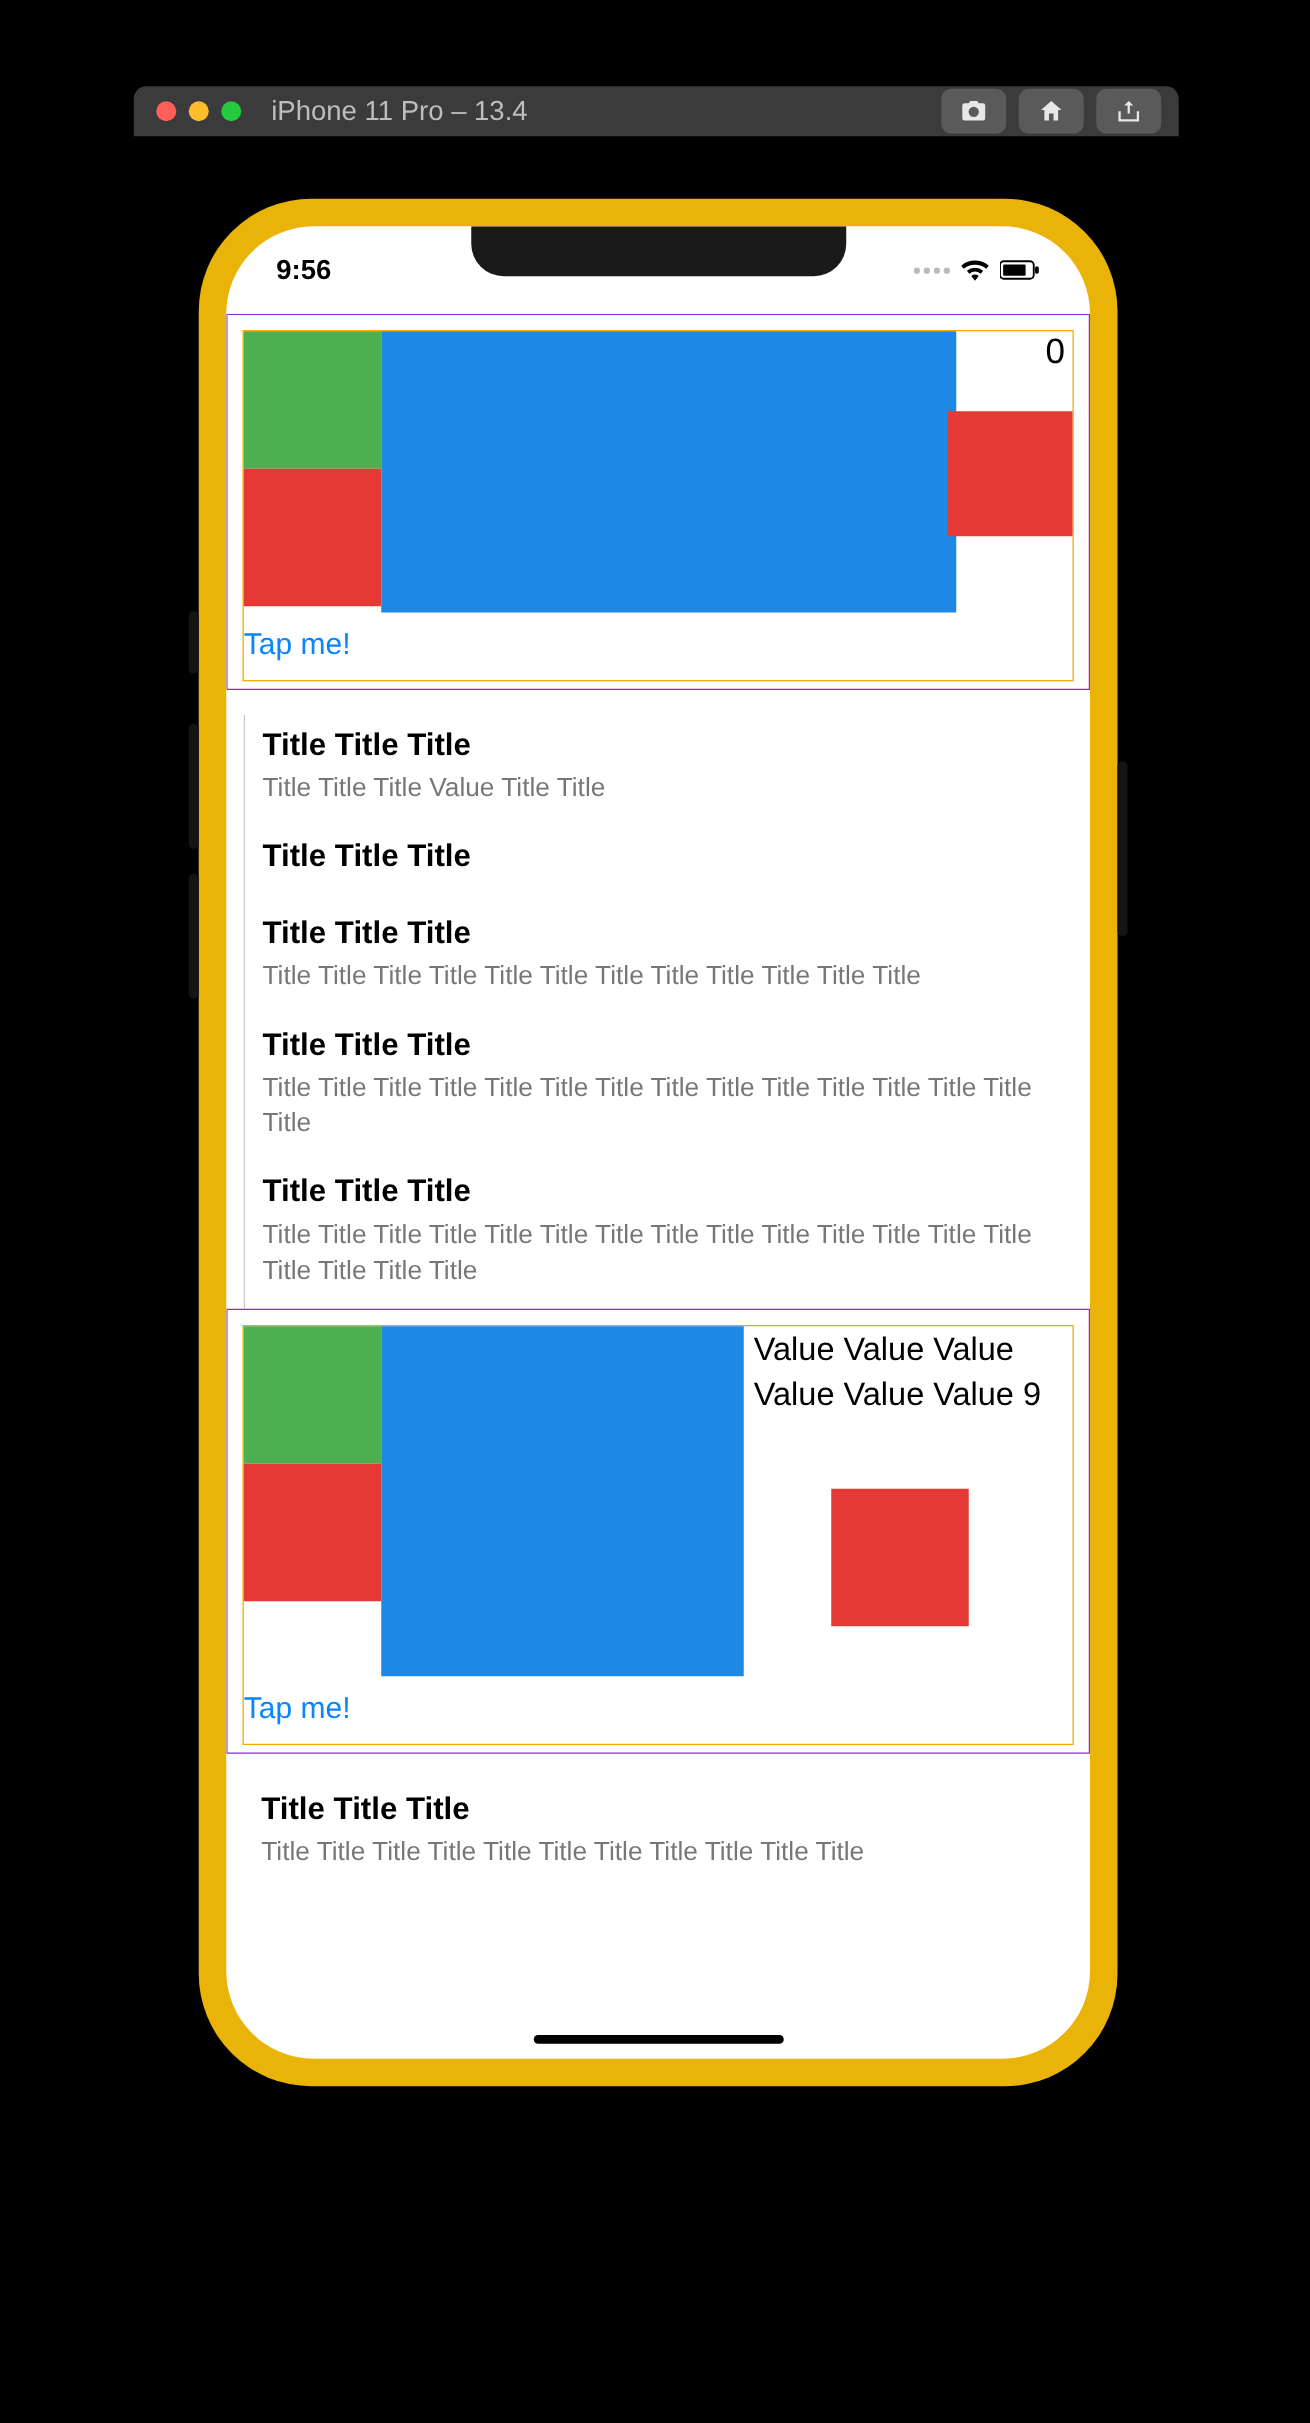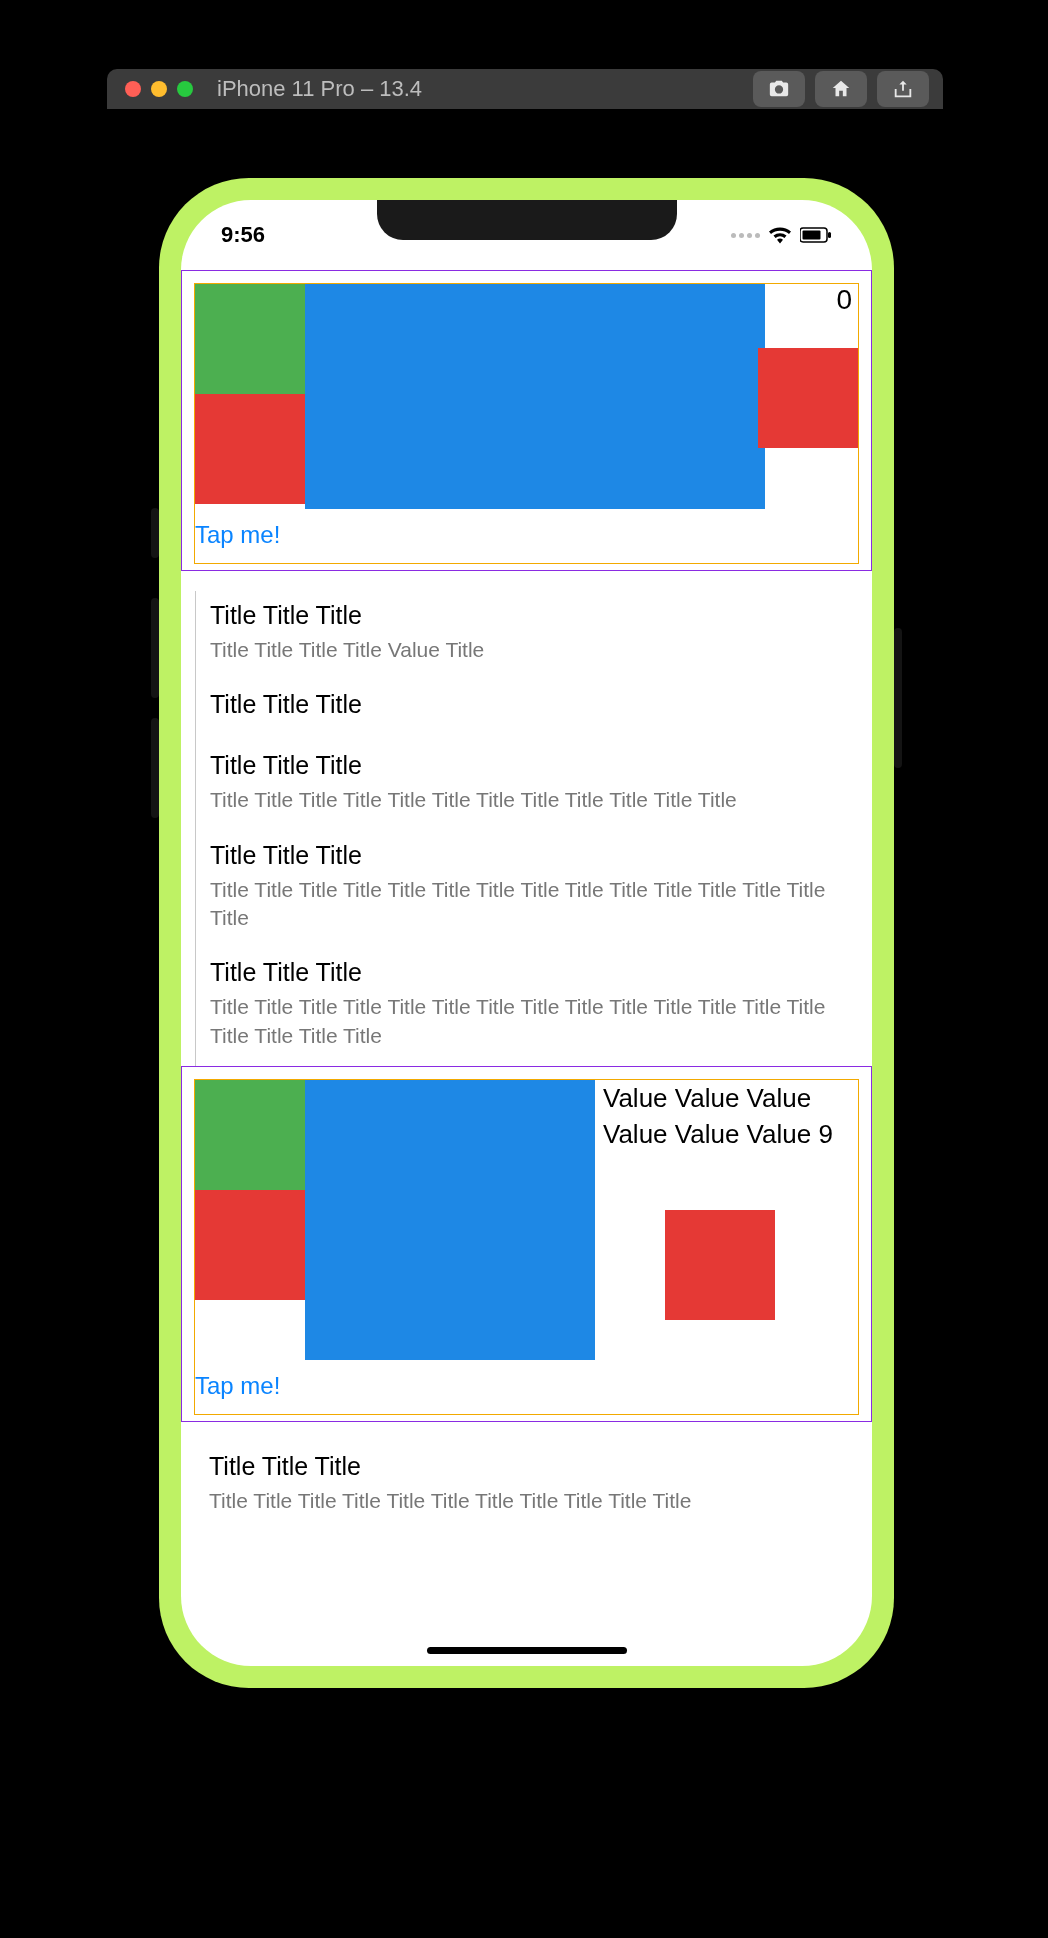--- a/index.html
+++ b/index.html
@@ -34,24 +34,23 @@
     width:52px; height:36px; background:#5a5a5a;
     border-radius:8px; display:flex; align-items:center; justify-content:center;
   }
   .tb-btn svg { width:22px; height:22px; fill:#e8e8e8; }
 
   
   .phone {
     position:absolute;
     left:159px; top:159px;
     width:735px; height:1510px;
-    background:#bef264;
+    background:#eab308;
     border-radius:90px;
     padding:22px;
-    margin-top:19px;
   }
   .screen {
     width:100%; height:100%;
     background:#fff;
     border-radius:70px;
     position:relative;
     overflow:hidden;
   }
   .notch {
     position:absolute;
@@ -142,21 +141,21 @@
   }
 
   
   .list {
     border-left:1px solid #c8c8c8;
     margin-left:14px;
     padding-left:14px;
     padding-right:18px;
   }
   .row { padding: 10px 0 16px 0; }
-  .row .title { font-size:25px; font-weight:400; margin-bottom:6px;}
+  .row .title { font-size:25px; font-weight:700; margin-bottom:6px;}
   .row .sub   { font-size:21px; color:#777; line-height:1.35;}
 
   
   .list2 {
     margin-left:14px;
     padding-left:14px;
     padding-right:18px;
   }
 </style>
 </head>
@@ -236,21 +235,21 @@
               <div class="sq red right"></div>
             </div>
           </div>
           <div class="tap">Tap me!</div>
         </div>
       </div>
 
       <div class="list">
         <div class="row">
           <div class="title">Title Title Title</div>
-          <div class="sub">Title Title Title  Title Value Title</div>
+          <div class="sub">Title Title Title  Value Title Title</div>
         </div>
         <div class="row">
           <div class="title">Title Title Title</div>
         </div>
         <div class="row">
           <div class="title">Title Title Title</div>
           <div class="sub">Title Title Title  Title Title Title  Title Title Title  Title Title Title</div>
         </div>
         <div class="row">
           <div class="title">Title Title Title</div>

